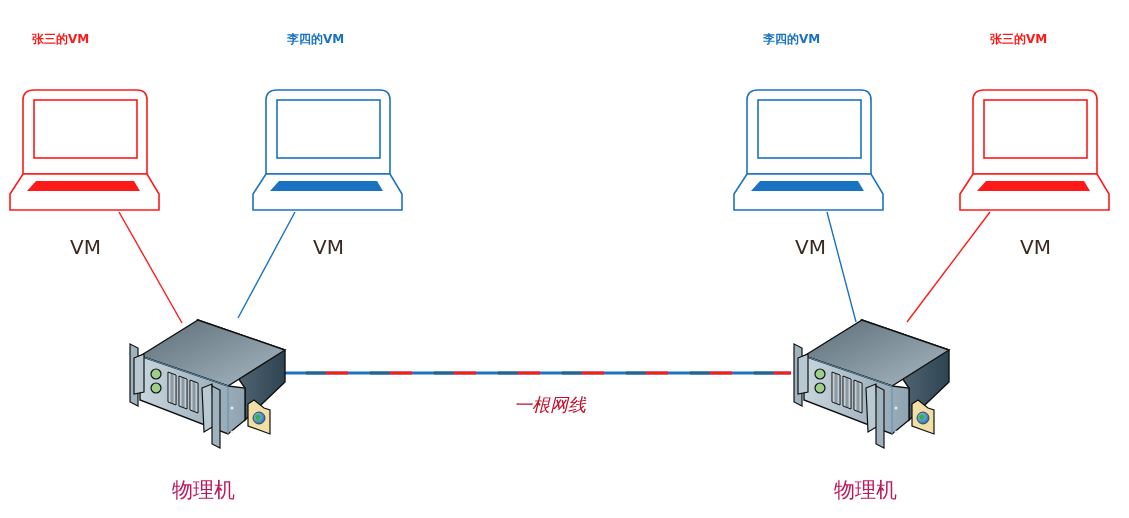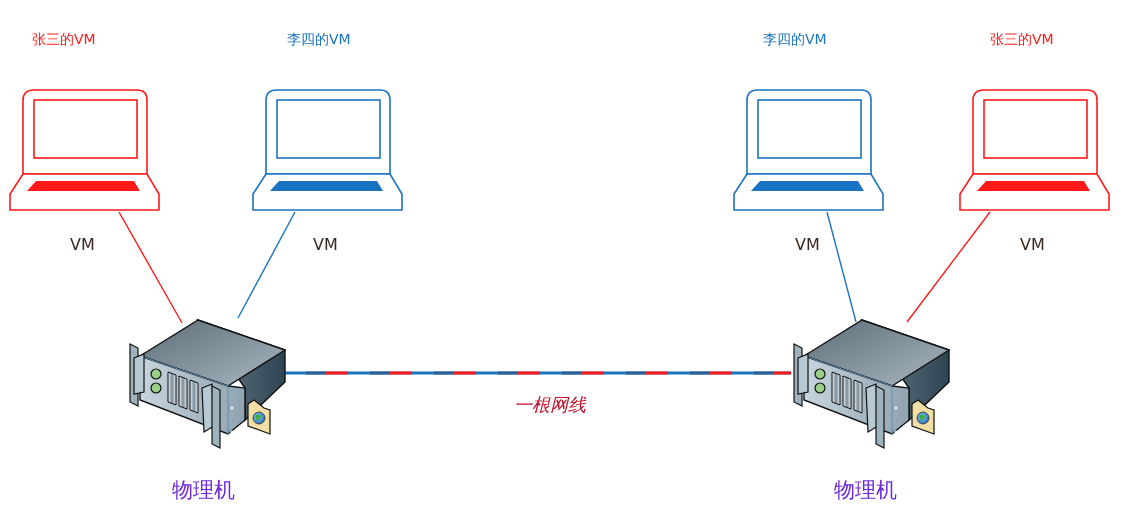--- a/index.html
+++ b/index.html
@@ -1,22 +1,22 @@
 <!DOCTYPE html>
 <html><head>
 <meta charset="utf-8">
 <style>
   html, body { margin:0; padding:0; background:#ffffff; }
   body { width:1129px; height:518px; position:relative; overflow:hidden;
          font-family:"DejaVu Sans", "Liberation Sans", sans-serif; }
   svg#diagram { position:absolute; left:0; top:0; }
   .lbl { position:absolute; font-size:18px; white-space:nowrap; }
-  .vm-title { font-size:14px; }
-  .vm-tag { font-size:16px; color:#3a2a20; }
-  .host-lbl { font-size:21px; color:#6d28d9; }
+  .vm-title { font-size:12px;font-weight:bold; }
+  .vm-tag { font-size:20px; color:#3a2a20; }
+  .host-lbl { font-size:21px; color:#be185d; }
   .cable-lbl { font-size:18px; font-style:italic; font-family:"DejaVu Serif", serif; }
 </style>
 </head>
 <body>
 
 <svg id="diagram" width="1129" height="518" viewBox="0 0 1129 518">
   <defs>
     <linearGradient id="topGrad" x1="0" y1="0" x2="1" y2="1">
       <stop offset="0" stop-color="#5c6d78"></stop>
       <stop offset="1" stop-color="#a9b8c2"></stop>

